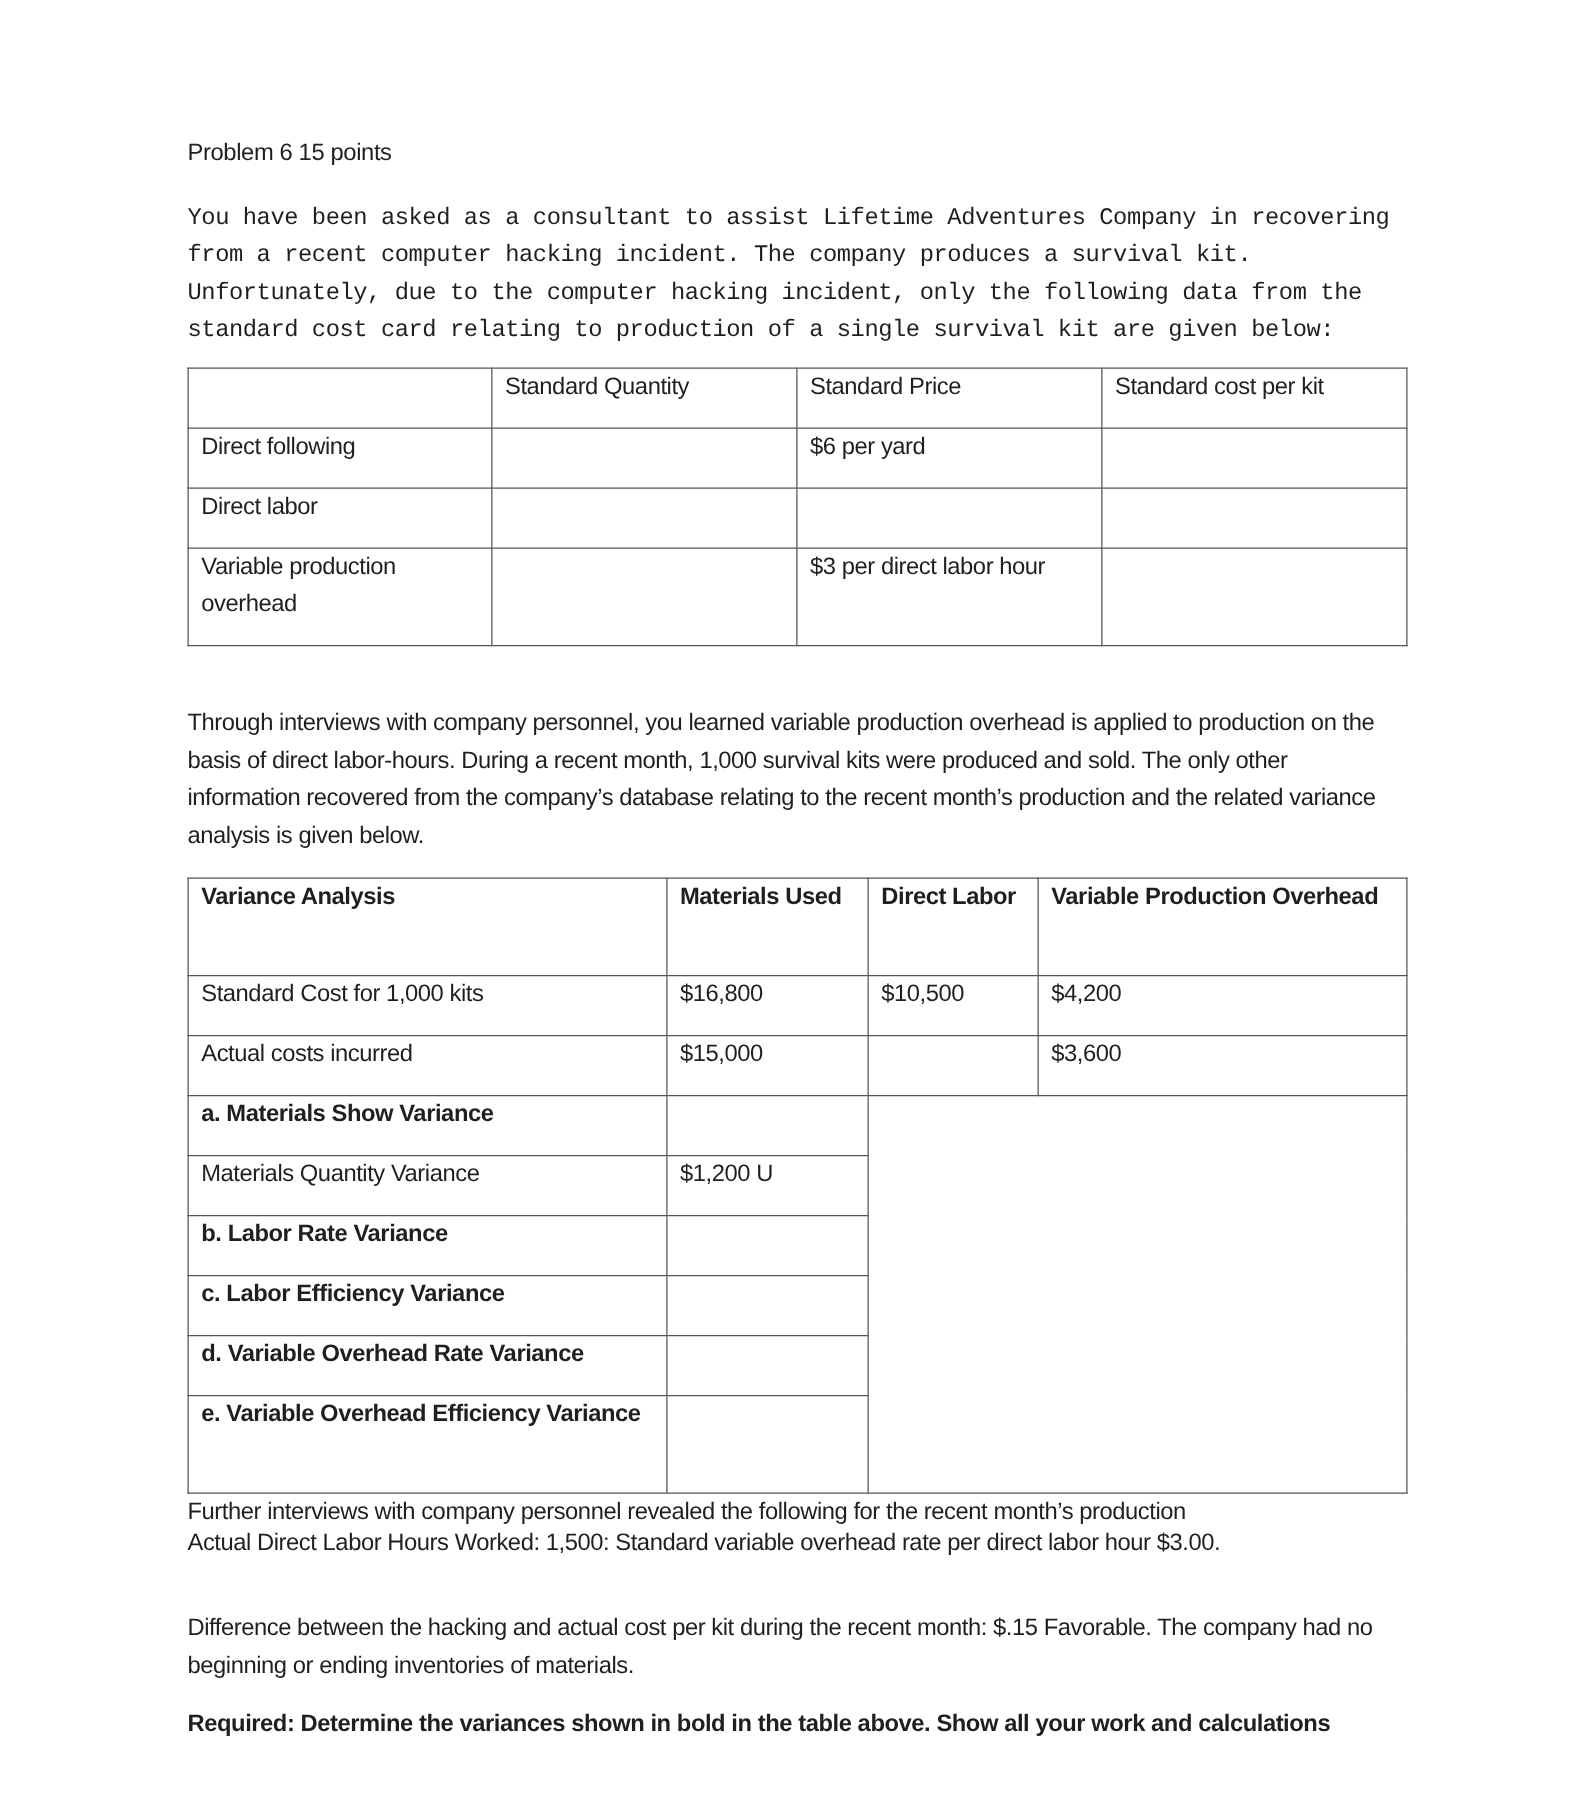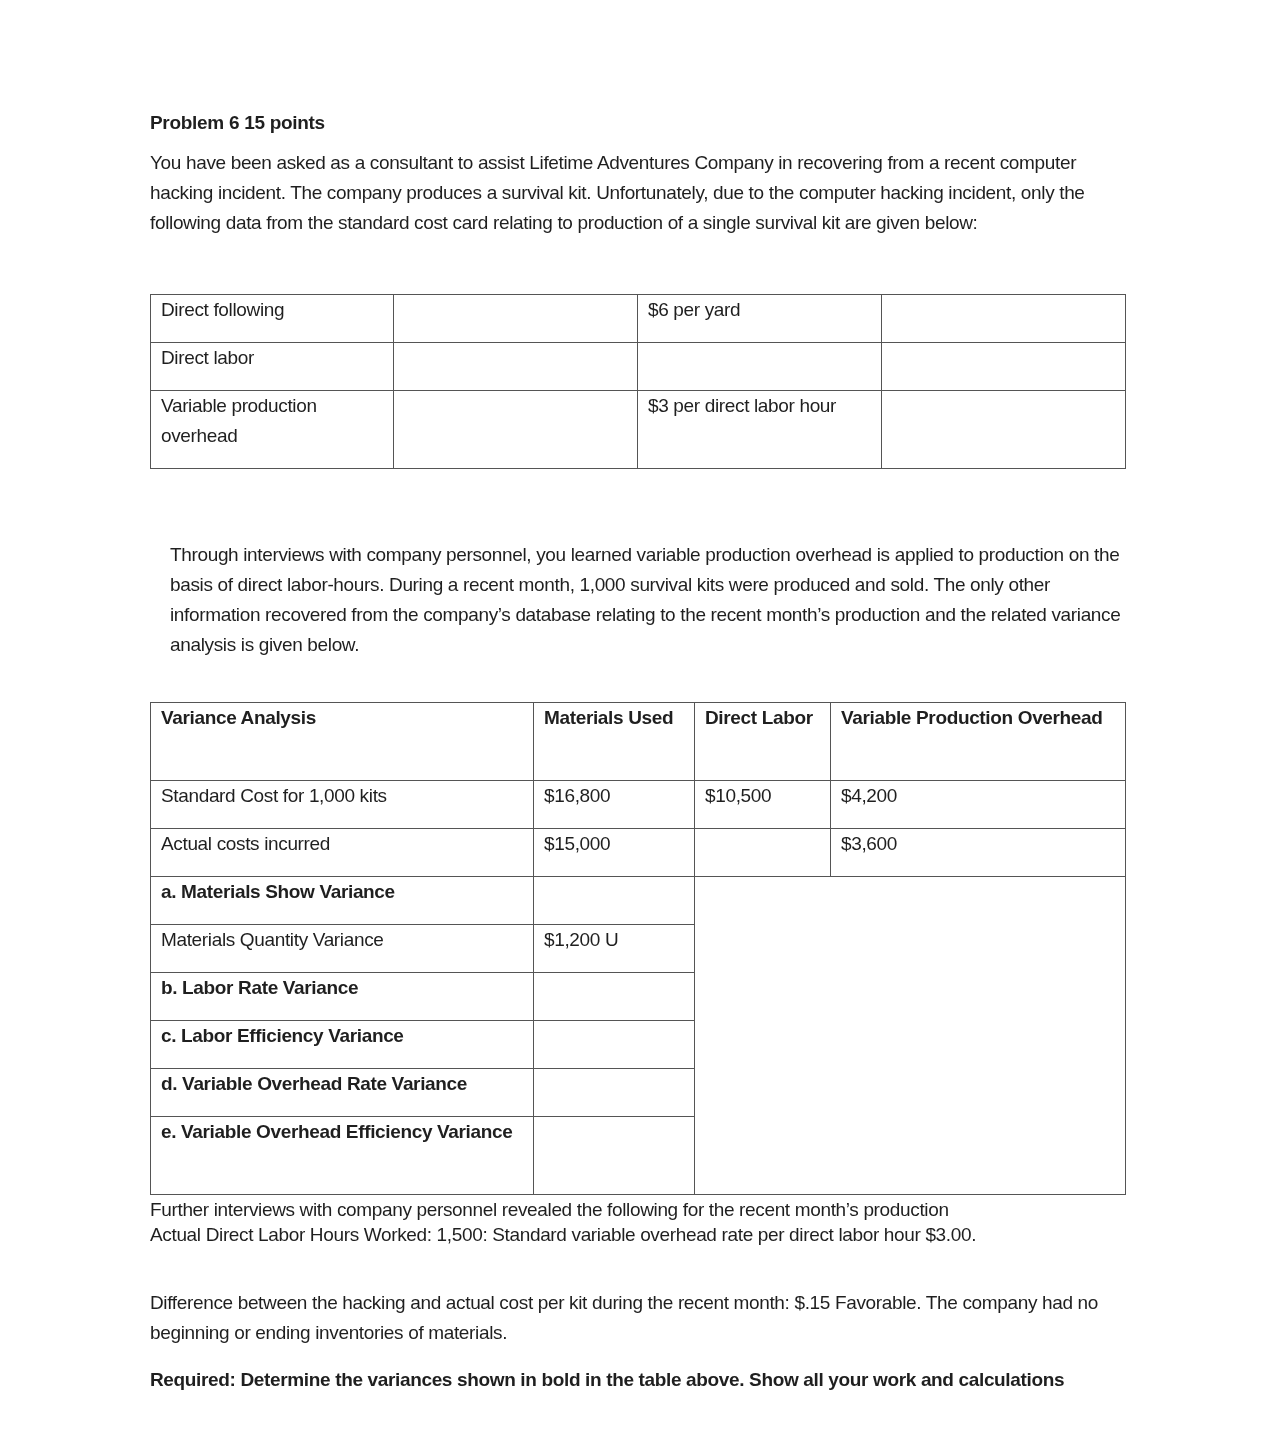--- a/index.html
+++ b/index.html
@@ -2,24 +2,24 @@
 <html><head>
 <meta charset="utf-8">
 <style>
   html, body { margin: 0; padding: 0; background: #ffffff; }
   body {
     width: 1275px; height: 1455px; position: relative; overflow: hidden;
     font-family: "Liberation Sans", "DejaVu Sans", sans-serif;
     color: #1f1f1f;
   }
   .page { position: absolute; left: 150px; top: 0; width: 975px; }
-  .title { position: absolute; top: 112px; left: 0; font-size: 19px; font-weight: bold; letter-spacing: -0.3px; }
+  .title { position: absolute; top: 112px; left: 0; font-size: 19px; font-weight: normal; letter-spacing: -0.3px; }
   .para { position: absolute; left: 0; width: 975px; font-size: 19px; line-height: 30px; letter-spacing: -0.35px; margin: 0; }
-  .p1 { top: 148px; }
-  .p2 { top: 540px; margin-left: 20px; }
+  .p1 { top: 159px; font-family: Liberation Mono, monospace; }
+  .p2 { top: 564px; }
   .p3 { top: 1195px; }
   .p4 { top: 1220px; }
   .p5 { top: 1288px; }
   .p6 { top: 1365px; font-weight: bold; }
 
   table { border-collapse: collapse; position: absolute; left: 0; table-layout: fixed; }
   td {
     border: 1.5px solid #555;
     vertical-align: top;
     font-size: 19px; line-height: 30px; letter-spacing: -0.35px;
@@ -42,20 +42,26 @@
   <p class="para p1">You have been asked as a consultant to assist Lifetime Adventures Company in recovering from a recent computer hacking incident.  The company produces a survival kit. Unfortunately, due to the computer hacking incident, only the following data from the standard cost card relating to production of a single survival kit are given below:</p>
 
   <table class="t1">
     <colgroup>
         <col style="width:243px">
         <col style="width:244px">
         <col style="width:244px">
         <col style="width:244px">
       </colgroup>
     <tbody>
+        <tr>
+      <td></td>
+      <td>Standard Quantity</td>
+      <td>Standard Price</td>
+      <td>Standard cost per kit</td>
+    </tr>
     <tr>
       <td>Direct following</td>
       <td></td>
       <td>$6 per yard</td>
       <td></td>
     </tr>
     <tr>
       <td>Direct labor</td>
       <td></td>
       <td></td>

